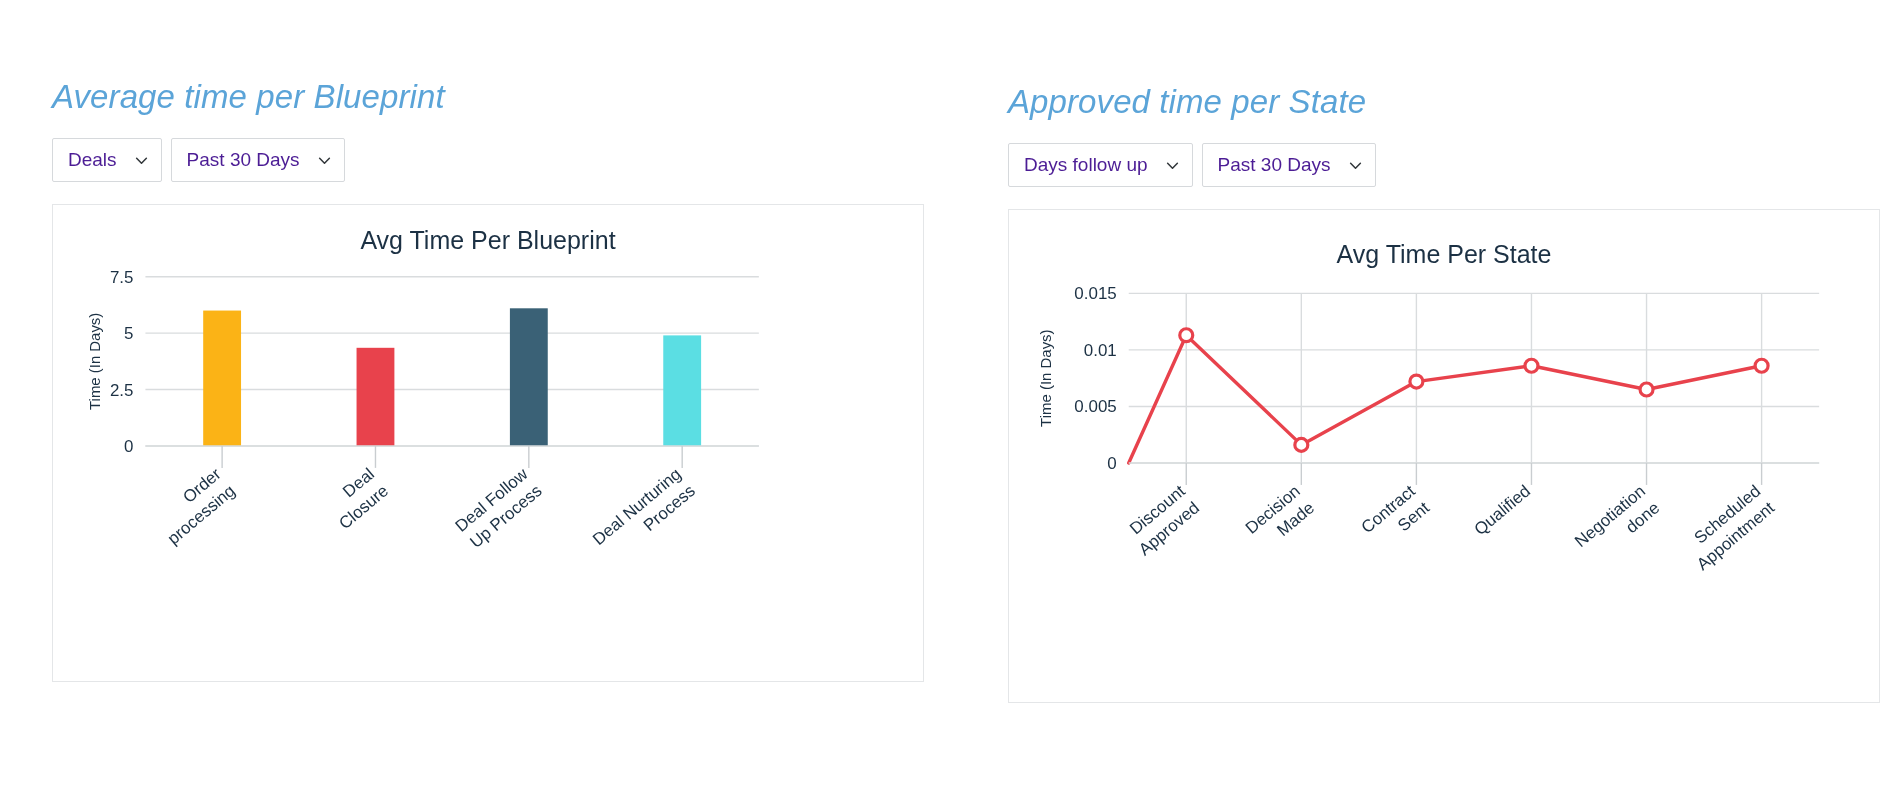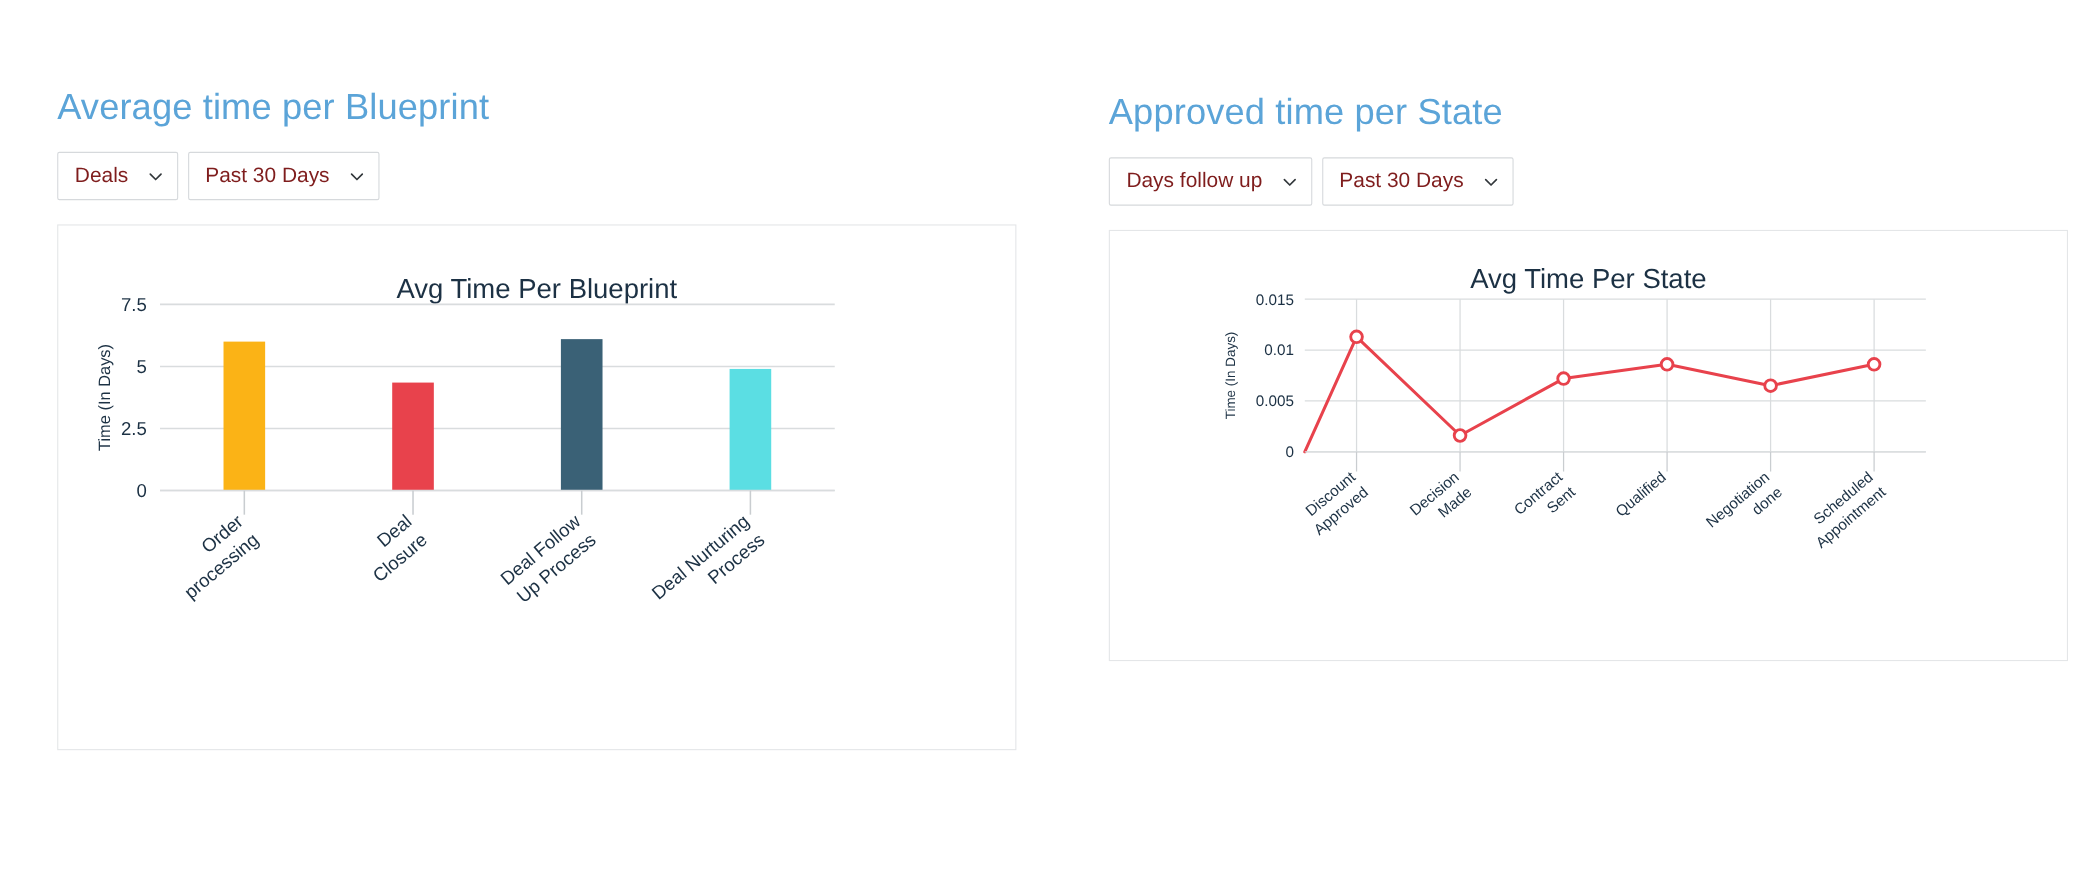--- a/index.html
+++ b/index.html
@@ -26,20 +26,21 @@
   }
   .panel-left  { left: 52px;  width: 880px; }
   .panel-right { left: 1008px; width: 880px; }
 
   .panel-title {
     font-size: 33px;
     color: #5ba4d8;
     font-weight: 400;
     letter-spacing: 0.1px;
     white-space: nowrap;
+    font-style: italic;
   }
   .panel-left  .panel-title { margin: 78px 0 0 0; }
   .panel-right .panel-title { margin: 83px 0 0 0; }
 
   
   .controls {
     display: flex;
     gap: 9px;
   }
   .panel-left  .controls { margin-top: 22px; }
@@ -53,46 +54,46 @@
     height: 44px;
     padding: 0 13px 0 15px;
     border: 1px solid #d6d9dc;
     background: #ffffff;
     border-radius: 2px;
     cursor: pointer;
     gap: 18px;
   }
   .dropdown-label {
     font-size: 19px;
-    color: #7f1d1d;
+    color: #4c1d95;
     white-space: nowrap;
   }
   .chevron {
     width: 13px;
     height: 13px;
     flex: none;
     display: block;
   }
   .chevron svg { display:block; }
 
   
   .chart-card {
     position: relative;
     box-sizing: border-box;
     border: 1px solid #e4e6e8;
     background: #ffffff;
     margin-top: 22px;
   }
   .panel-left  .chart-card { width: 872px; height: 478px; }
-  .panel-right .chart-card { width: 872px; height: 392px; }
+  .panel-right .chart-card { width: 872px; height: 494px; }
 
   .chart-title {
     position: absolute;
     left: 0; right: 0;
-    top: 44px;
+    top: 21px;
     text-align: center;
     font-size: 25px;
     color: #1c3144;
     font-weight: 400;
     white-space: nowrap;
   }
   .panel-right .chart-title { top: 30px; }
 
   .plot-svg {
     position: absolute;

